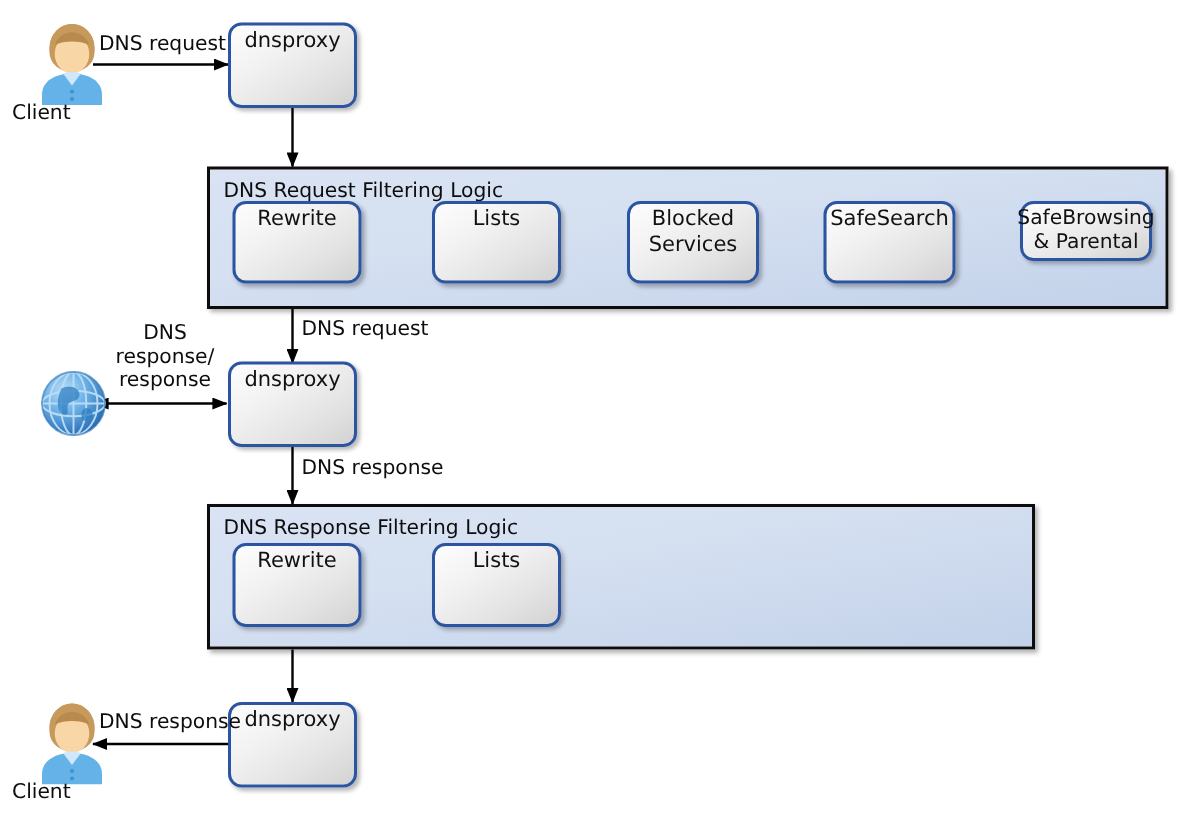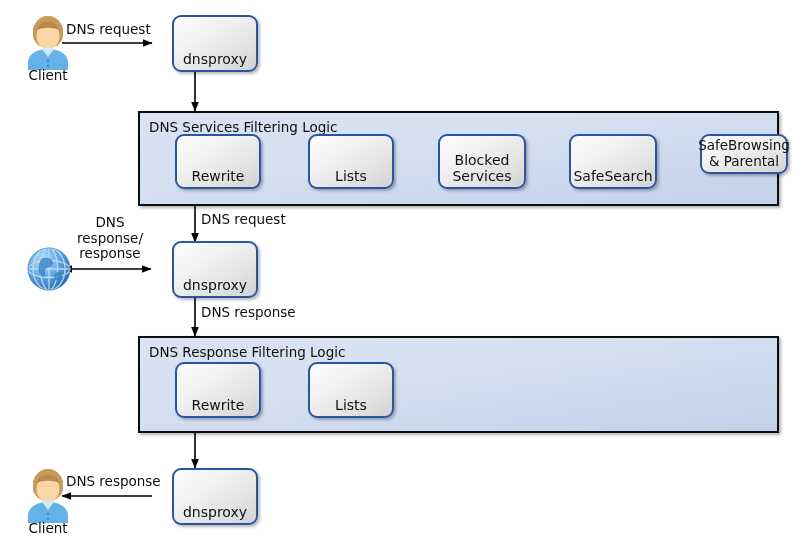--- a/index.html
+++ b/index.html
@@ -20,29 +20,28 @@
   }
 
   
   .node {
     position: absolute;
     border: 2px solid #2b55a0;
     border-radius: 9px;
     background: linear-gradient(to bottom right, #fdfdfd 0%, #f2f2f2 35%, #e3e3e3 70%, #d2d2d2 100%);
     box-shadow: 2px 2px 3px rgba(0,0,0,0.28);
     display: flex;
-    align-items: flex-end;
+    align-items: flex-start;
     justify-content: center;
     text-align: center;
     font-size: 14px;
     line-height: 1.18;
     color: #111;
     box-sizing: border-box;
     padding: 2px 4px;
-    margin-left: 20px;
   }
   .node span { display: block; white-space: pre-line; }
 
   
   .group {
     position: absolute;
     border: 2px solid #0d0d0d;
     background: linear-gradient(to bottom right, #d9e3f3 0%, #d5e0f1 40%, #c3d2ea 100%);
     box-shadow: 2px 2px 3px rgba(0,0,0,0.30);
     box-sizing: border-box;
@@ -64,21 +63,21 @@
     white-space: pre-line;
     line-height: 1.16;
   }
   .lbl.center { text-align: center; }
 
   
   .caption {
     position: absolute;
     font-size: 13.5px;
     color: #0d0d0d;
-    text-align: center;
+    text-align: left;
     white-space: pre-line;
     line-height: 1.16;
   }
 
   svg.edges {
     position: absolute;
     left: 0; top: 0;
     width: 797px;
     height: 558px;
     pointer-events: none;
@@ -173,42 +172,42 @@
 
   <div class="node" style="left:152px; top:241px; width:86px; height:57px;">
     <span>dnsproxy</span>
   </div>
 
   <div class="node" style="left:152px; top:468px; width:86px; height:57px;">
     <span>dnsproxy</span>
   </div>
 
   <div class="group" style="left:138px; top:111px; width:641px; height:95px;">
-    <div class="group-title">DNS Services Filtering Logic</div>
+    <div class="group-title">DNS Request Filtering Logic</div>
   </div>
 
   <div class="node" style="left:155px; top:134px; width:86px; height:55px;">
     <span>Rewrite</span>
   </div>
   <div class="node" style="left:288px; top:134px; width:86px; height:55px;">
     <span>Lists</span>
   </div>
   <div class="node" style="left:418px; top:134px; width:88px; height:55px;">
     <span>Blocked
 Services</span>
   </div>
   <div class="node" style="left:549px; top:134px; width:88px; height:55px;">
     <span>SafeSearch</span>
   </div>
   <div class="node" style="left:680px; top:134px; width:88px; height:40px; font-size:13.5px;">
     <span>SafeBrowsing
 &amp; Parental</span>
   </div>
 
-  <div class="group" style="left:138px; top:336px; width:641px; height:97px;">
+  <div class="group" style="left:138px; top:336px; width:552px; height:97px;">
     <div class="group-title">DNS Response Filtering Logic</div>
   </div>
 
   <div class="node" style="left:155px; top:362px; width:86px; height:56px;">
     <span>Rewrite</span>
   </div>
   <div class="node" style="left:288px; top:362px; width:86px; height:56px;">
     <span>Lists</span>
   </div>
 

